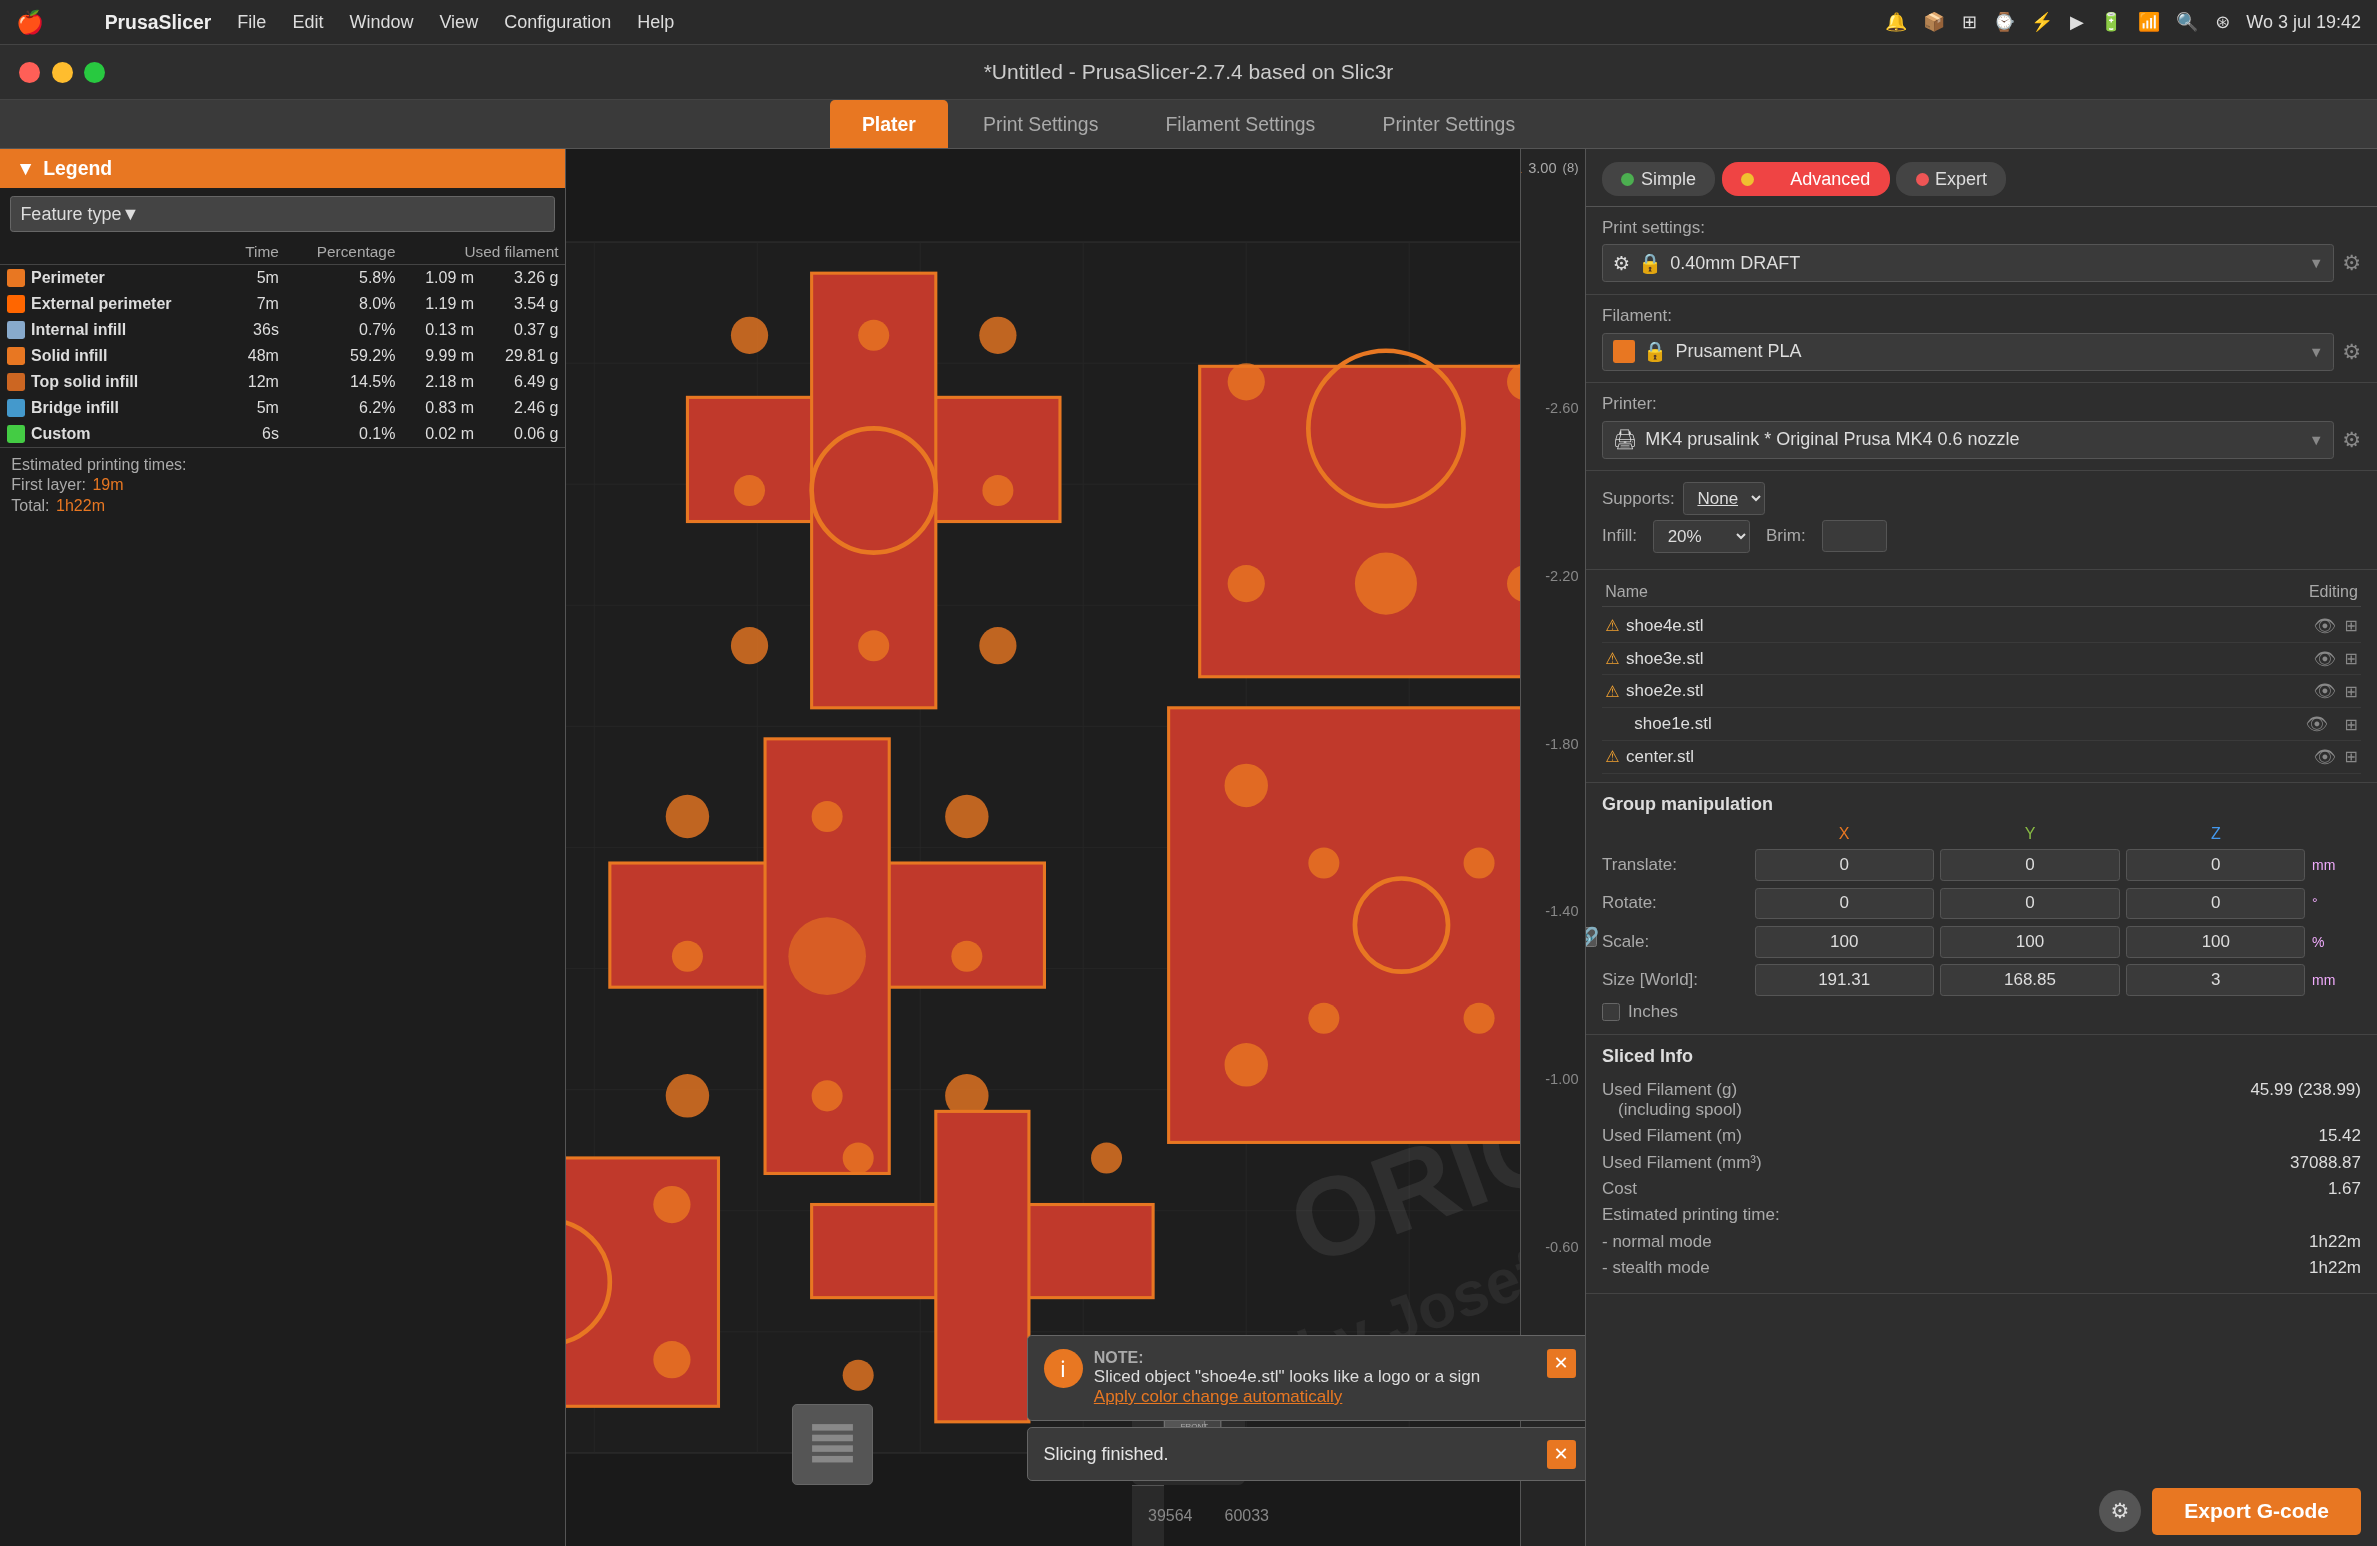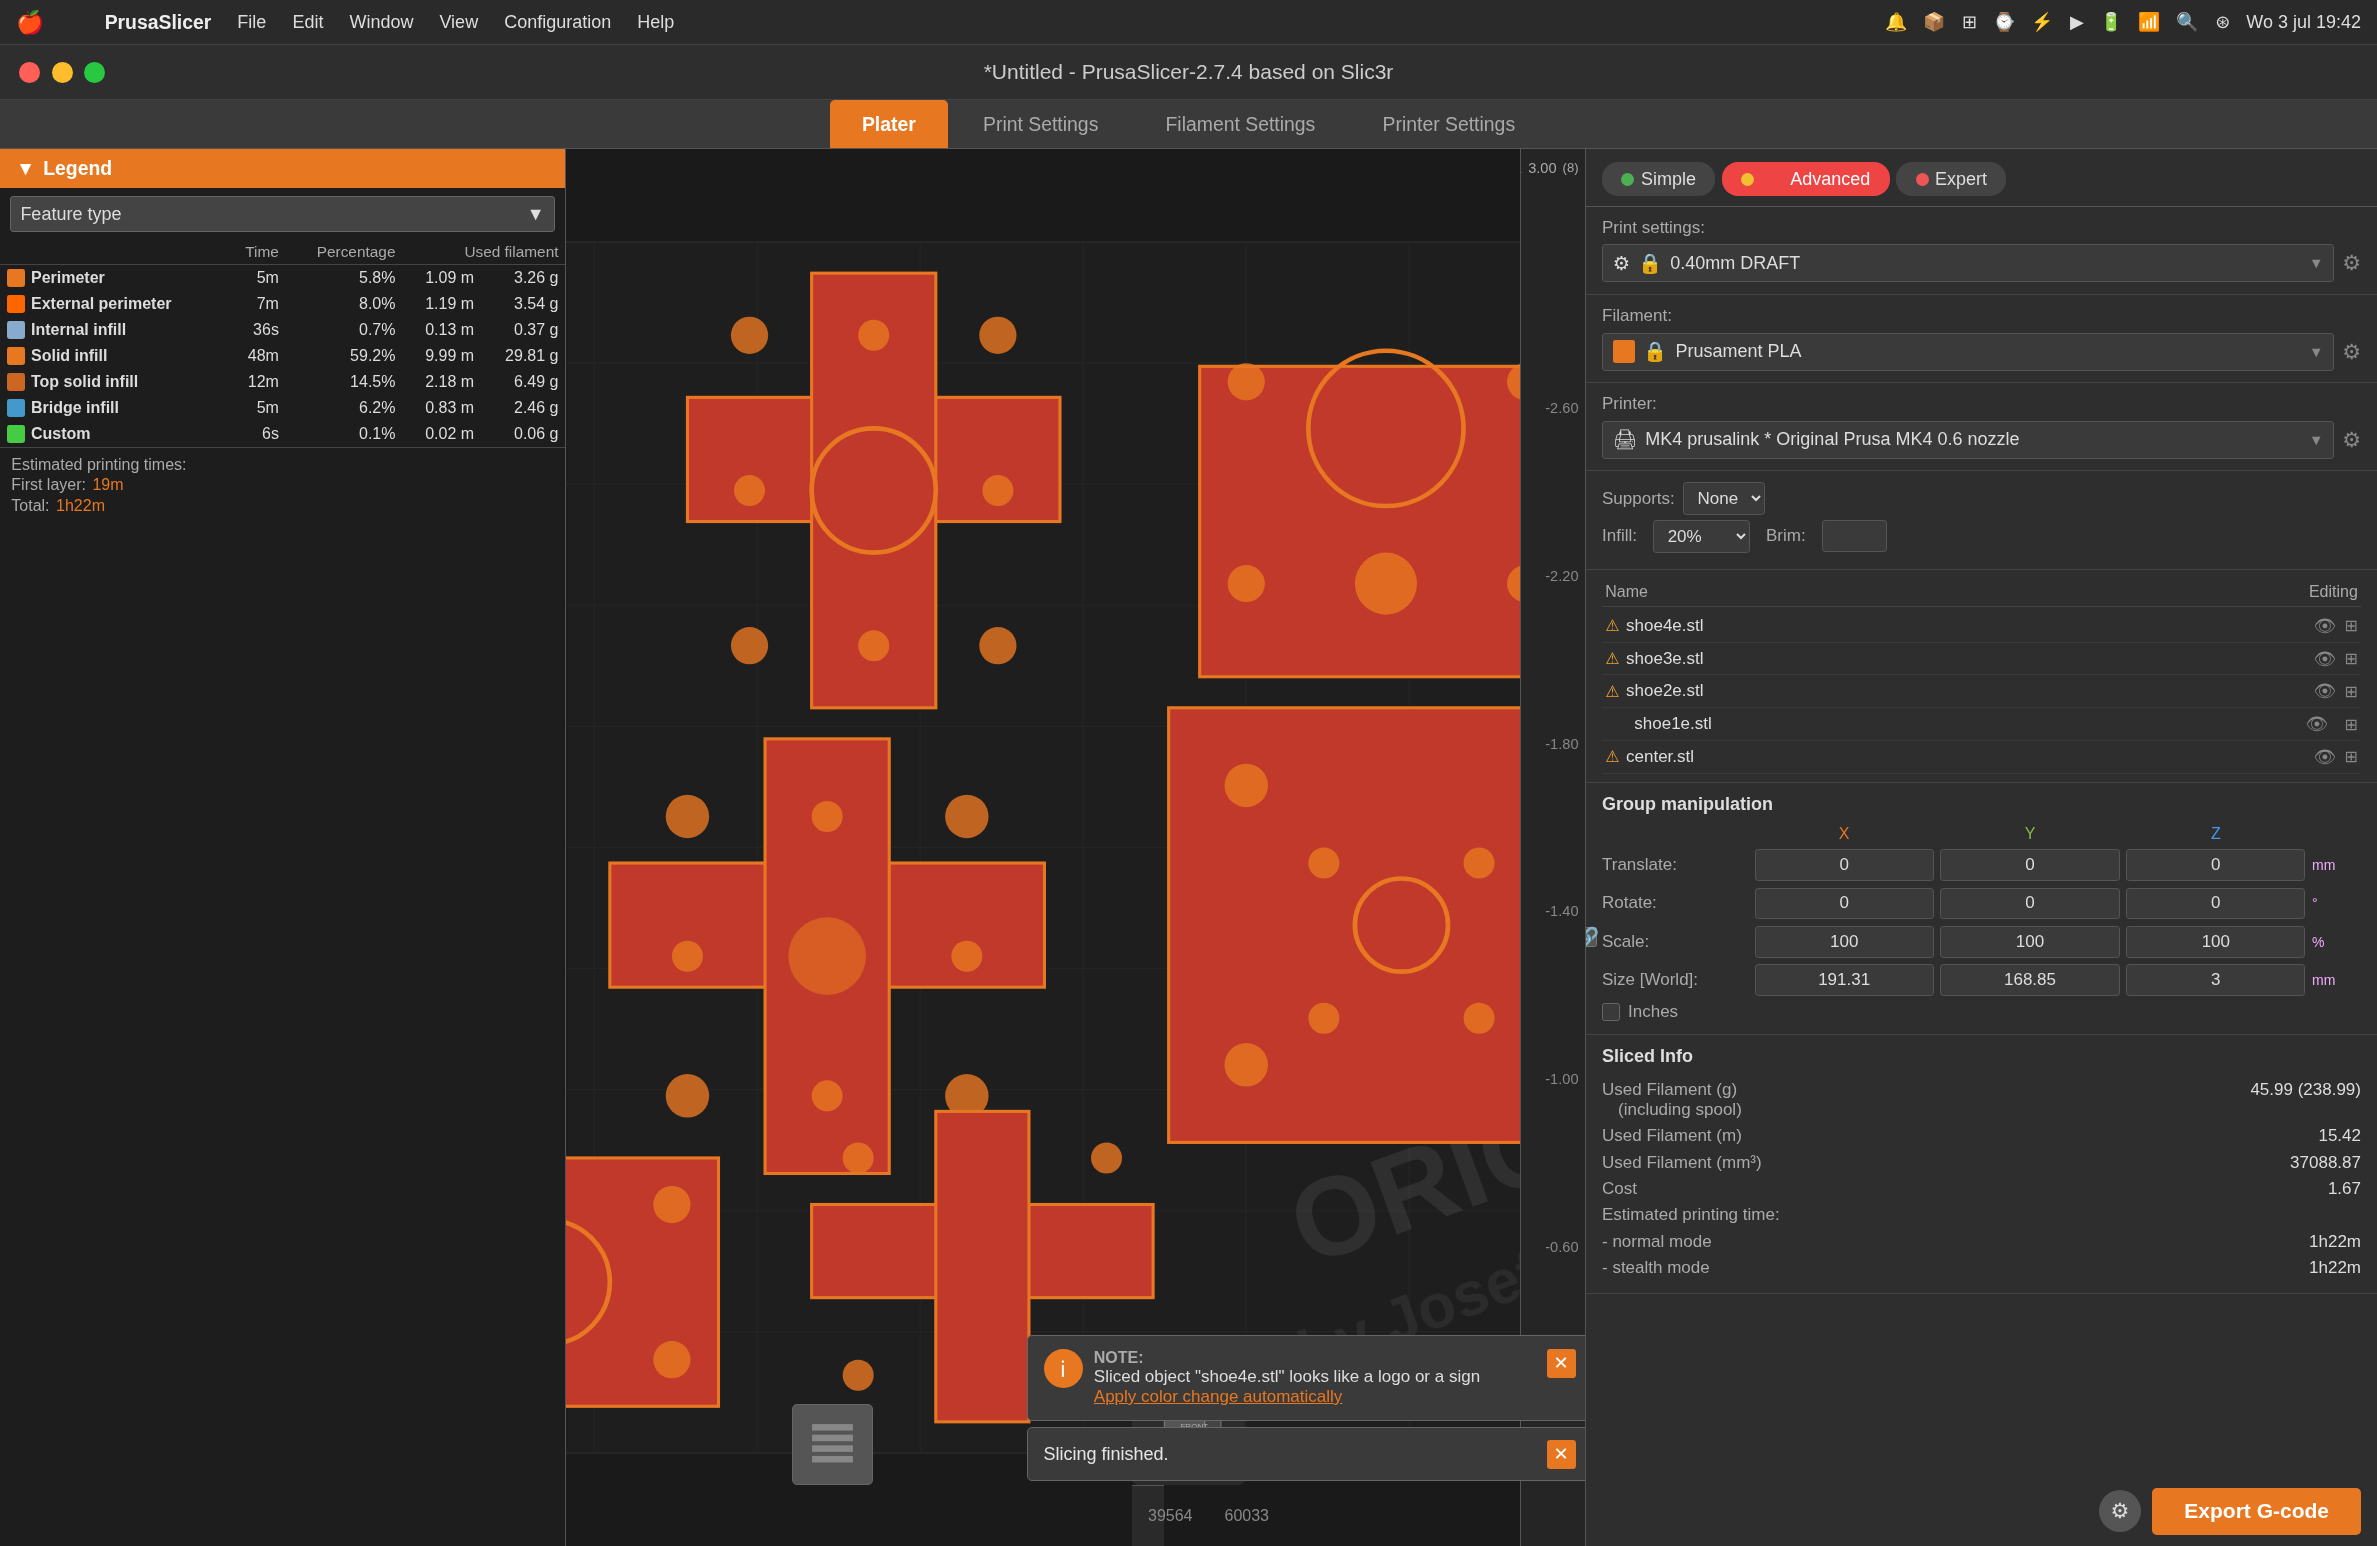--- a/index.html
+++ b/index.html
@@ -127,21 +127,20 @@
       gap: 8px;
     }
     .legend-dropdown {
       margin: 8px 9.7px;
       background: #444;
       border: 0.8px solid #666;
       border-radius: 3.2px;
       padding: 6.5px 9.7px;
       display: flex;
       align-items: center;
-      justify-content: space-between;
       font-size: 18px;
       cursor: pointer;
     }
     .legend-table {
       width: 100%;
       border-collapse: collapse;
       font-size: 16px;
       padding-left: 24px;
     }
     .legend-table th {
@@ -534,20 +533,21 @@
     }
     .supports-label { font-size: 17px; color: #aaa; }
     .supports-select {
       background: #3a3a3a;
       border: 0.8px solid #555;
       border-radius: 3.2px;
       padding: 4.9px 9.7px;
       font-size: 17px;
       color: #ddd;
       cursor: pointer;
+      text-decoration: underline;
     }
     .infill-row {
       display: flex;
       align-items: center;
       gap: 16px;
       margin-bottom: 4.9px;
     }
     .infill-label { font-size: 17px; color: #aaa; }
     .infill-select {
       background: #3a3a3a;

